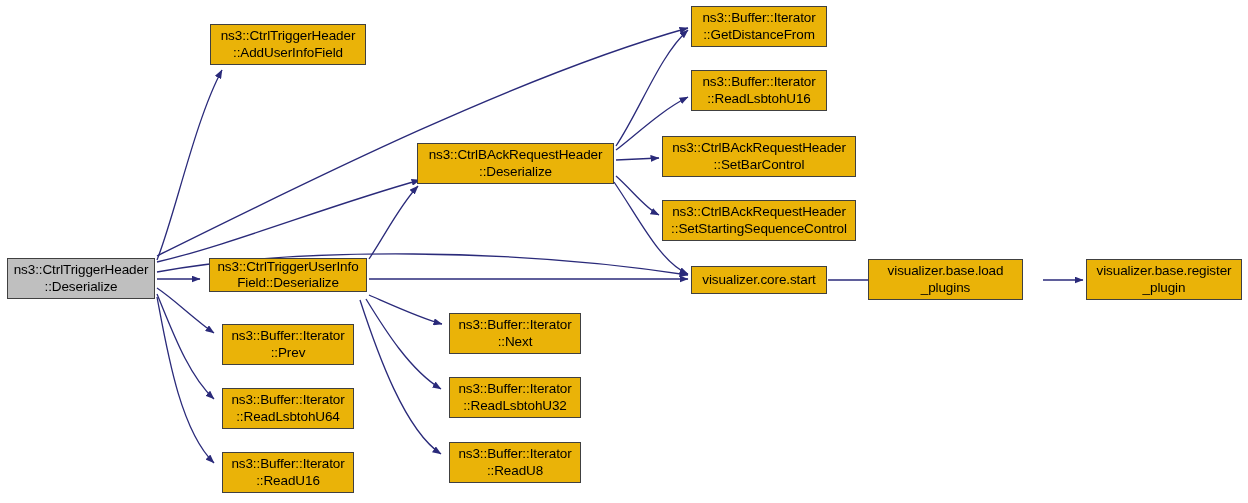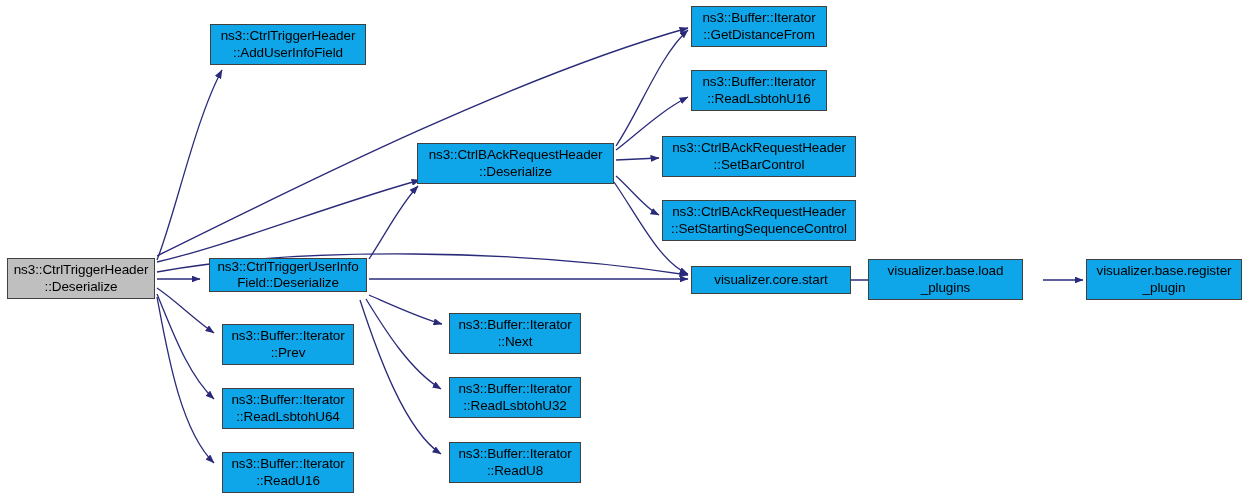--- a/index.html
+++ b/index.html
@@ -21,21 +21,21 @@
     position: absolute;
     left: 0;
     top: 0;
     width: 1248px;
     height: 503px;
     pointer-events: none;
   }
   .node {
     position: absolute;
     box-sizing: border-box;
-    background: #0ea5e9;
+    background: #eab308;
     border: 1px solid #404040;
     display: flex;
     align-items: center;
     justify-content: center;
     text-align: center;
     color: #000000;
     font-size: 13.5px;
     line-height: 16.5px;
     letter-spacing: -0.1px;
     white-space: pre-line;
@@ -109,20 +109,20 @@
       <div class="node" style="left: 449px; top: 442px; width: 132px; height: 41px;"><span class="node-label">ns3::Buffer::Iterator
 ::ReadU8</span></div>
       <div class="node" style="left: 691px; top: 6px; width: 136px; height: 41px;"><span class="node-label">ns3::Buffer::Iterator
 ::GetDistanceFrom</span></div>
       <div class="node" style="left: 691px; top: 70px; width: 136px; height: 41px;"><span class="node-label">ns3::Buffer::Iterator
 ::ReadLsbtohU16</span></div>
       <div class="node" style="left: 662px; top: 136px; width: 194px; height: 41px;"><span class="node-label">ns3::CtrlBAckRequestHeader
 ::SetBarControl</span></div>
       <div class="node" style="left: 662px; top: 200px; width: 194px; height: 41px;"><span class="node-label">ns3::CtrlBAckRequestHeader
 ::SetStartingSequenceControl</span></div>
-      <div class="node" style="left: 691px; top: 266px; width: 160px; height: 28px;"><span class="node-label">visualizer.core.start</span></div>
+      <div class="node" style="left: 691px; top: 266px; width: 136px; height: 28px;"><span class="node-label">visualizer.core.start</span></div>
       <div class="node" style="left: 868px; top: 259px; width: 155px; height: 41px;"><span class="node-label">visualizer.base.load
 _plugins</span></div>
       <div class="node" style="left: 1086px; top: 259px; width: 156px; height: 41px;"><span class="node-label">visualizer.base.register
 _plugin</span></div>
     </div>
 
 </div>
 
 </body></html>

